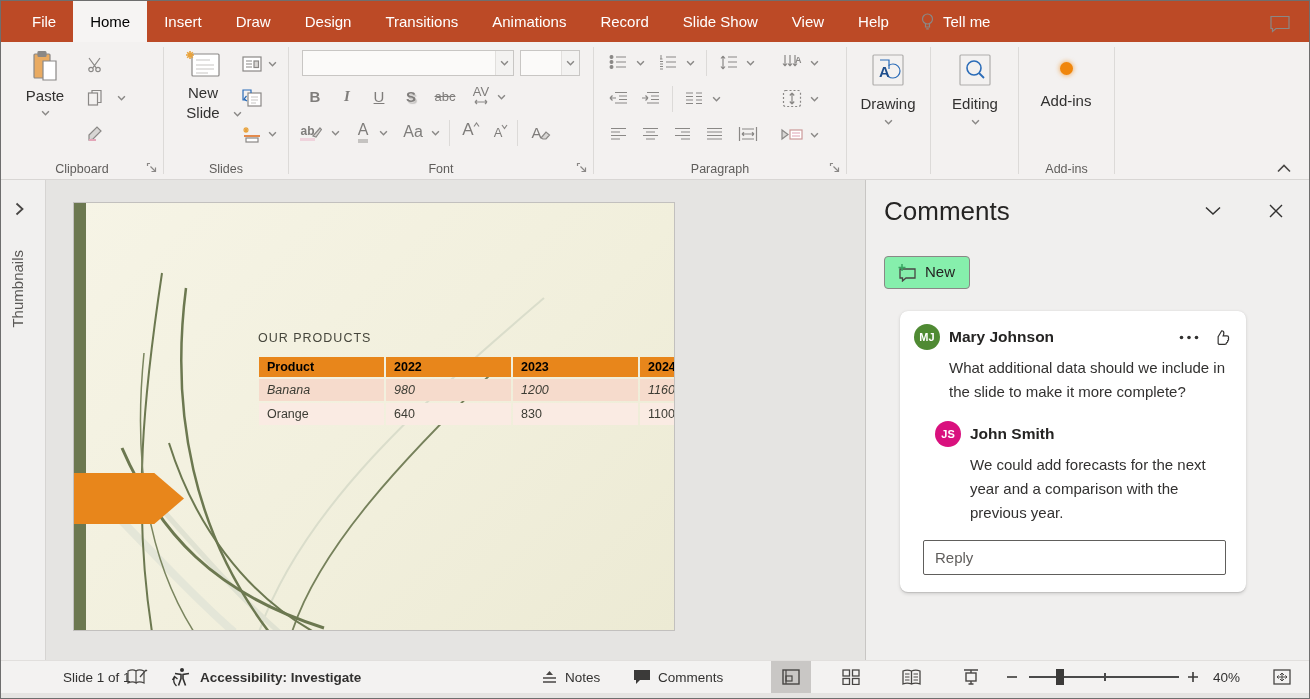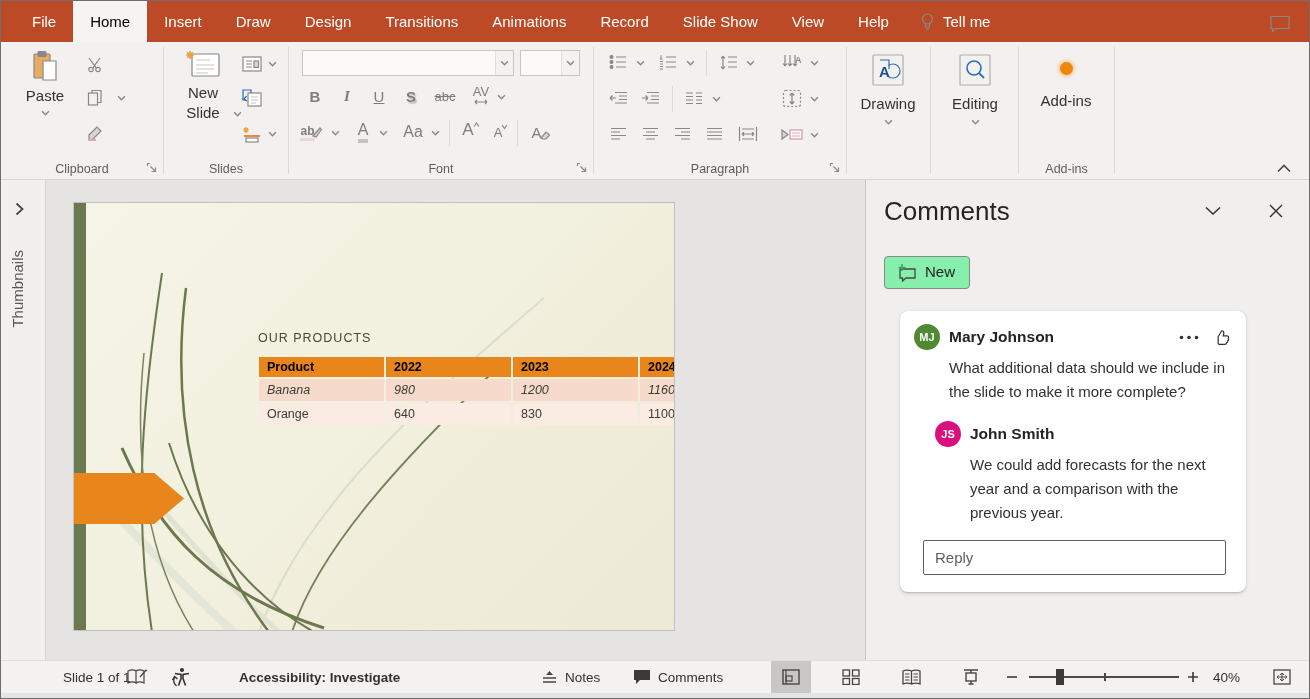--- a/index.html
+++ b/index.html
@@ -546,21 +546,21 @@
 </div>
 
 <div class="statusbar">
   <div class="sb" style="left:14px;margin-left:48px;">Slide 1 of 1</div>
   <div class="sb" style="left:126px;">
     <svg class="ic" width="21" height="18" viewBox="0 0 21 18">
         <path d="M1 3c3-1.5 6-1.5 8 0v12c-2-1.5-5-1.5-8 0zM9 3c2-1.5 5-1.5 8 0v12c-3-1.5-6-1.5-8 0" style="stroke:#484644"></path>
         <path d="M13 9l6-7M19 2l1 1" style="stroke:#484644"></path>
       </svg>
   </div>
-  <div class="sb" style="left:170px;gap:39px;">
+  <div class="sb" style="left:170px;">
     <svg class="ic" width="22" height="22" viewBox="0 0 22 22" style="margin-right:7px;">
         <circle cx="11" cy="4" r="2" style="fill:#323130;stroke:none"></circle>
         <path d="M4 7.5l6 1v4l-2.5 7M18 7.5l-6 1v4l2.5 7" style="stroke:#323130;stroke-width:1.6"></path>
         <path d="M3.5 11a8 8 0 0 0 2 9M1.5 14l2-3.5 3 2.5" style="stroke:#323130;stroke-width:1.4"></path>
       </svg>
     <span style="font-weight:bold;">Accessibility: Investigate</span>
   </div>
   <div class="sb" style="left:540px;">
     <svg class="ic" width="17" height="14" viewBox="0 0 17 14" style="margin-right:7px;">
         <path d="M8.5 1L12 5H5z" style="fill:#484644;stroke:none"></path>

